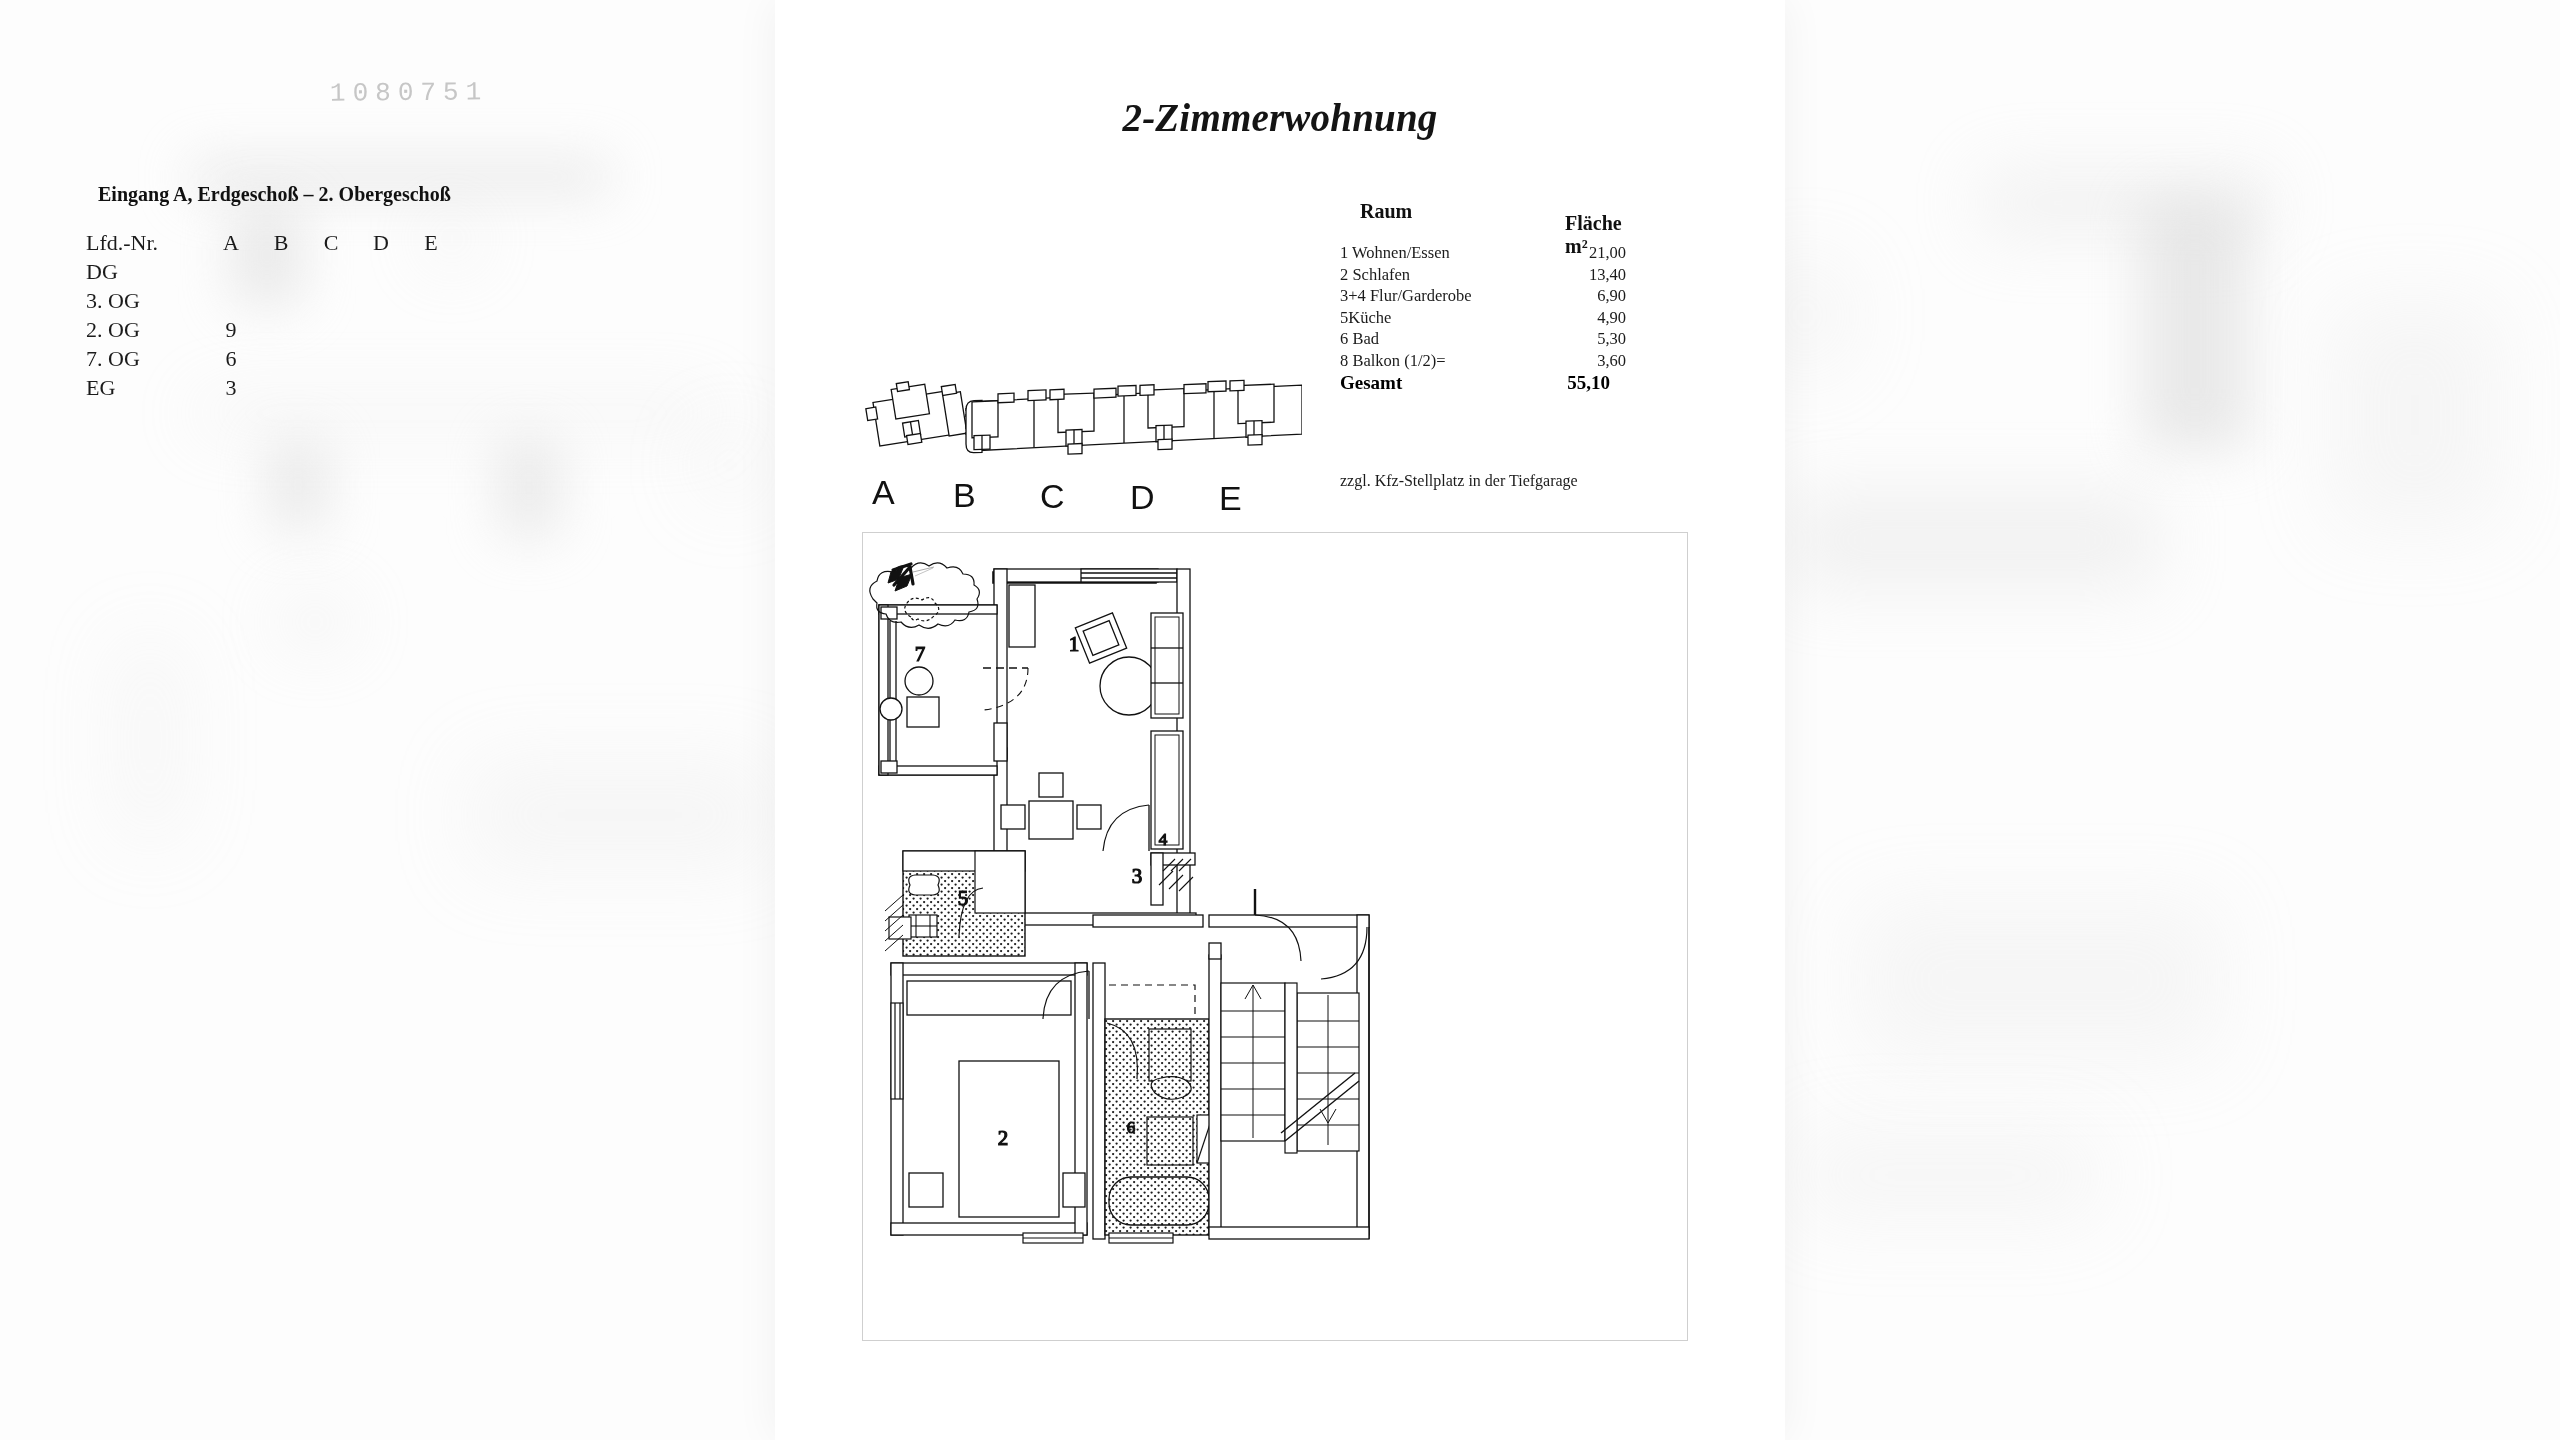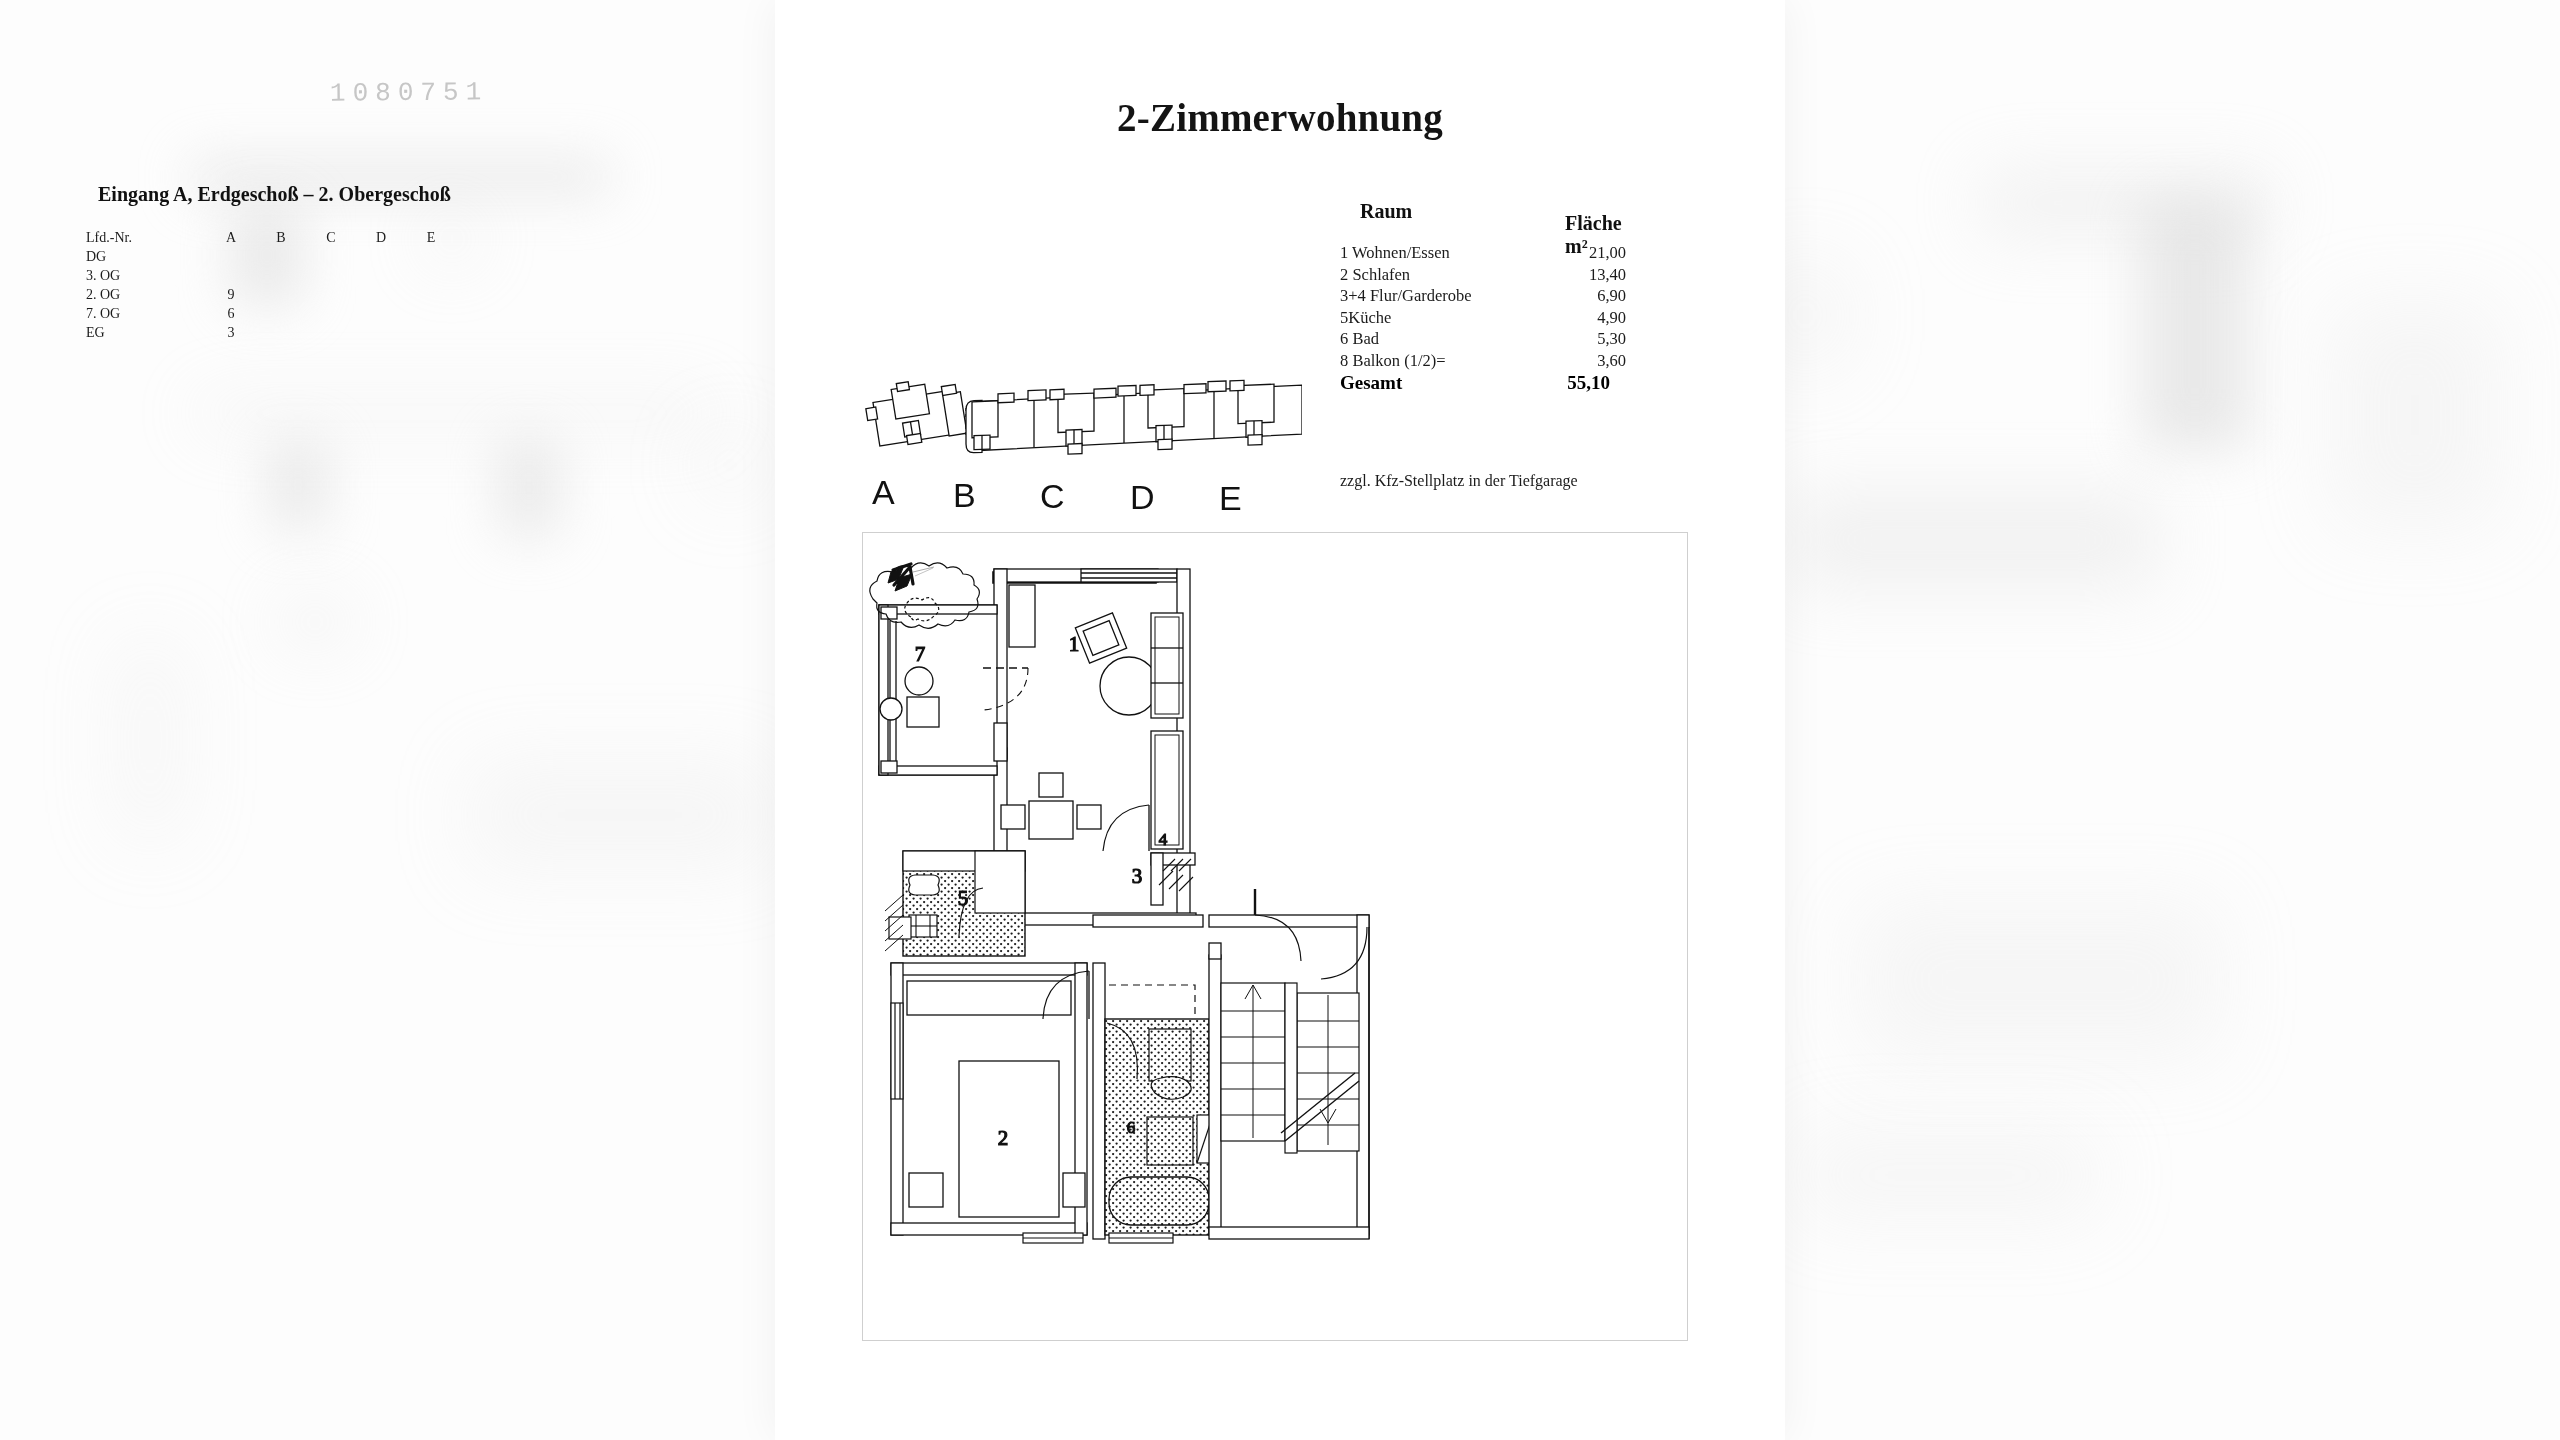--- a/index.html
+++ b/index.html
@@ -21,35 +21,36 @@
     position:absolute;left:775px;top:0;width:1010px;height:1440px;
     background:#ffffff;
     box-shadow:0 0 42px rgba(0,0,0,.055);
   }
 
   
   #doc-title{
     position:absolute;left:0;right:0;top:95px;text-align:center;
     font-size:39px;font-weight:bold;letter-spacing:.2px;color:#141414;
     font-family:"Liberation Serif", serif;
+    font-style:italic;
   }
   #stamp-number{
     position:absolute;left:330px;top:78px;
     font-size:26px;letter-spacing:7px;color:#c6c6c6;
     font-family:"Liberation Mono", monospace;
     transform:rotate(-.6deg);
     user-select:none;
   }
   #subtitle{
     position:absolute;left:86px;top:183px;
     font-size:20px;font-weight:bold;color:#111;margin-left:12px;
   }
 
   
-  #lfd-table{position:absolute;left:86px;top:228px;font-size:14px;color:#1b1b1b;}
+  #lfd-table{position:absolute;left:86px;top:228px;font-size:22px;color:#1b1b1b;}
   #lfd-table table{border-collapse:collapse;}
   #lfd-table td{padding:1.5px 0;white-space:nowrap;}
   .lfd-label{width:92px;text-align:left;padding-right:28px!important;}
   .lfd-label.lead{text-align:left;}
   .lfd-col{width:50px;text-align:center;}
 
   
   #raum-table{position:absolute;left:1340px;top:200px;}
   #raum-head{position:relative;height:34px;font-size:20px;font-weight:bold;color:#111;}
   #raum-head .rh-raum{position:absolute;left:0;top:0;margin-left:20px;}

